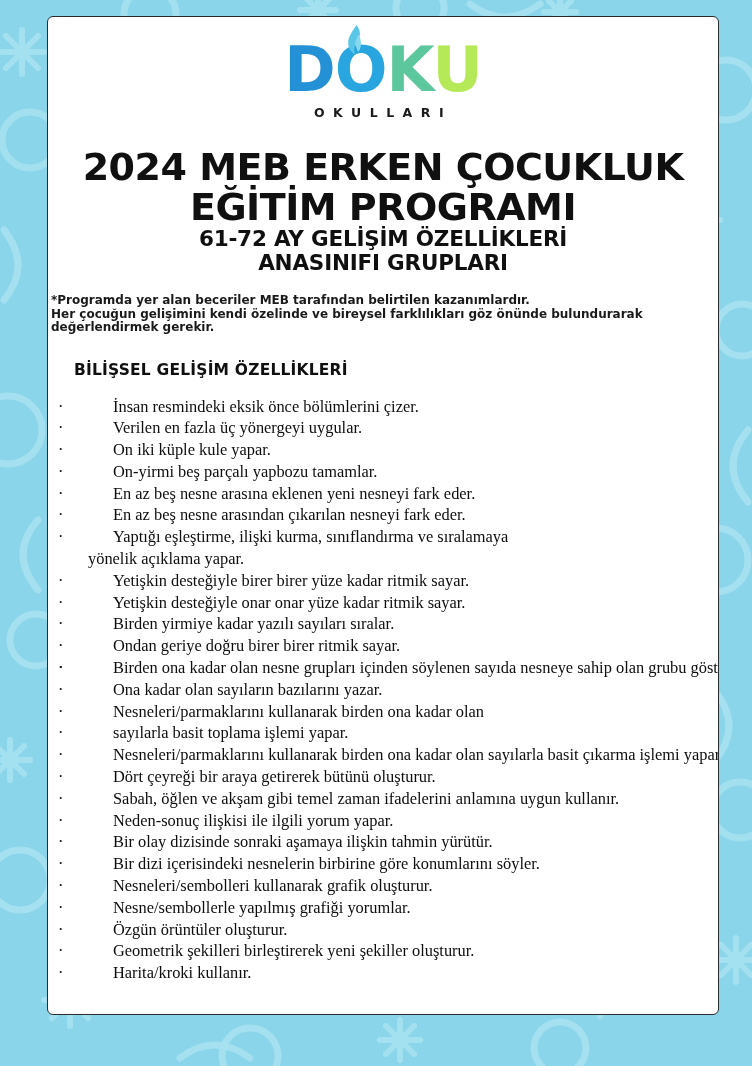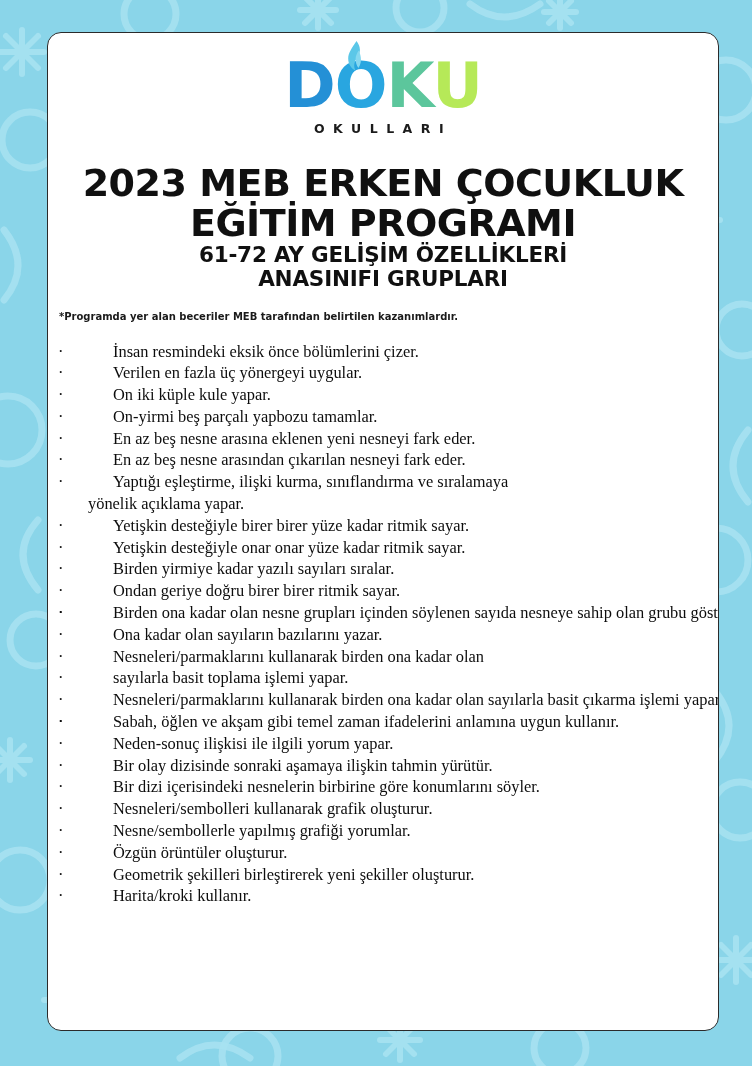--- a/index.html
+++ b/index.html
@@ -22,26 +22,26 @@
     inset: 0;
     width: 752px;
     height: 1066px;
     z-index: 0;
   }
 
   
   .card {
     position: absolute;
     left: 47px;
-    top: 32px;
+    top: 16px;
     width: 672px;
     height: 999px;
     background: #ffffff;
     border: 1.5px solid #2b2b2b;
-    border-radius: 14px;
+    border-radius: 6px;
     z-index: 2;
     overflow: hidden;
   }
 
   
   .logo-wrap {
     margin-top: 22px;
     text-align: center;
     position: relative;
     height: 96px;
@@ -101,24 +101,24 @@
     font-weight: bold;
     font-size: 21.5px;
     line-height: 24px;
     color: #101010;
     letter-spacing: -0.2px;
   }
   .sub-title .l2 { display: block; }
 
   
   .note {
-    margin: 19px 0 0 11px;
+    margin: 19px 0 0 3px;
     padding-left: 0;
     font-family: "DejaVu Sans", sans-serif;
-    font-size: 10px;
+    font-size: 12px;
     font-weight: bold;
     line-height: 13.5px;
     color: #1a1a1a;
   }
 
   
   .section-heading {
     margin: 26px 0 0 26px;
     font-family: "DejaVu Sans", sans-serif;
     font-size: 15.5px;
@@ -247,54 +247,56 @@
       </svg>
       <span class="logo-text">
         <span class="logo-d">D</span><span class="logo-o">O</span><span class="logo-k">K</span><span class="logo-u">U</span>
       </span>
     </div>
     <div class="logo-sub">OKULLARI</div>
   </div>
 
   <div class="title-block">
     <div class="main-title">
-      <span>2023 MEB ERKEN ÇOCUKLUK</span>
+      <span>2024 MEB ERKEN ÇOCUKLUK</span>
       <span class="l2">EĞİTİM PROGRAMI</span>
     </div>
     <div class="sub-title">
       <span>61-72 AY GELİŞİM ÖZELLİKLERİ</span>
       <span class="l2">ANASINIFI GRUPLARI</span>
     </div>
   </div>
 
   <div class="note">
     <div>*Programda yer alan beceriler MEB tarafından belirtilen kazanımlardır.</div>
+    <div>Her çocuğun gelişimini kendi özelinde ve bireysel farklılıkları göz önünde bulundurarak değerlendirmek gerekir.</div>
   </div>
 
+  <div class="section-heading">BİLİŞSEL GELİŞİM ÖZELLİKLERİ</div>
 
   <ul class="skill-list" id="skill-list">
       <li><span class="bullet">·</span><span>İnsan resmindeki eksik önce bölümlerini çizer.</span></li>
       <li><span class="bullet">·</span><span>Verilen en fazla üç yönergeyi uygular.</span></li>
       <li><span class="bullet">·</span><span>On iki küple kule yapar.</span></li>
       <li><span class="bullet">·</span><span>On-yirmi beş parçalı yapbozu tamamlar.</span></li>
       <li><span class="bullet">·</span><span>En az beş nesne arasına eklenen yeni nesneyi fark eder.</span></li>
       <li><span class="bullet">·</span><span>En az beş nesne arasından çıkarılan nesneyi fark eder.</span></li>
       <li><span class="bullet">·</span><span>Yaptığı eşleştirme, ilişki kurma, sınıflandırma ve sıralamaya</span></li>
       <li class="continuation"><span>yönelik açıklama yapar.</span></li>
       <li><span class="bullet">·</span><span>Yetişkin desteğiyle birer birer yüze kadar ritmik sayar.</span></li>
       <li><span class="bullet">·</span><span>Yetişkin desteğiyle onar onar yüze kadar ritmik sayar.</span></li>
       <li><span class="bullet">·</span><span>Birden yirmiye kadar yazılı sayıları sıralar.</span></li>
       <li><span class="bullet">·</span><span>Ondan geriye doğru birer birer ritmik sayar.</span></li>
       <li><span class="bullet">·</span></li>
       <li><span class="bullet">·</span><span>Birden ona kadar olan nesne grupları içinden söylenen sayıda nesneye sahip olan grubu gösterir.</span></li>
       <li><span class="bullet">·</span><span>Ona kadar olan sayıların bazılarını yazar.</span></li>
       <li><span class="bullet">·</span><span>Nesneleri/parmaklarını kullanarak birden ona kadar olan</span></li>
       <li><span class="bullet">·</span><span>sayılarla basit toplama işlemi yapar.</span></li>
       <li><span class="bullet">·</span><span>Nesneleri/parmaklarını kullanarak birden ona kadar olan sayılarla basit çıkarma işlemi yapar.</span></li>
-      <li><span class="bullet">·</span></li>
+      <li><span class="bullet">·</span><span>Dört çeyreği bir araya getirerek bütünü oluşturur.</span></li>
       <li><span class="bullet">·</span><span>Sabah, öğlen ve akşam gibi temel zaman ifadelerini anlamına uygun kullanır.</span></li>
       <li><span class="bullet">·</span><span>Neden-sonuç ilişkisi ile ilgili yorum yapar.</span></li>
       <li><span class="bullet">·</span><span>Bir olay dizisinde sonraki aşamaya ilişkin tahmin yürütür.</span></li>
       <li><span class="bullet">·</span><span>Bir dizi içerisindeki nesnelerin birbirine göre konumlarını söyler.</span></li>
       <li><span class="bullet">·</span><span>Nesneleri/sembolleri kullanarak grafik oluşturur.</span></li>
       <li><span class="bullet">·</span><span>Nesne/sembollerle yapılmış grafiği yorumlar.</span></li>
       <li><span class="bullet">·</span><span>Özgün örüntüler oluşturur.</span></li>
       <li><span class="bullet">·</span><span>Geometrik şekilleri birleştirerek yeni şekiller oluşturur.</span></li>
       <li><span class="bullet">·</span><span>Harita/kroki kullanır.</span></li>
     </ul>

